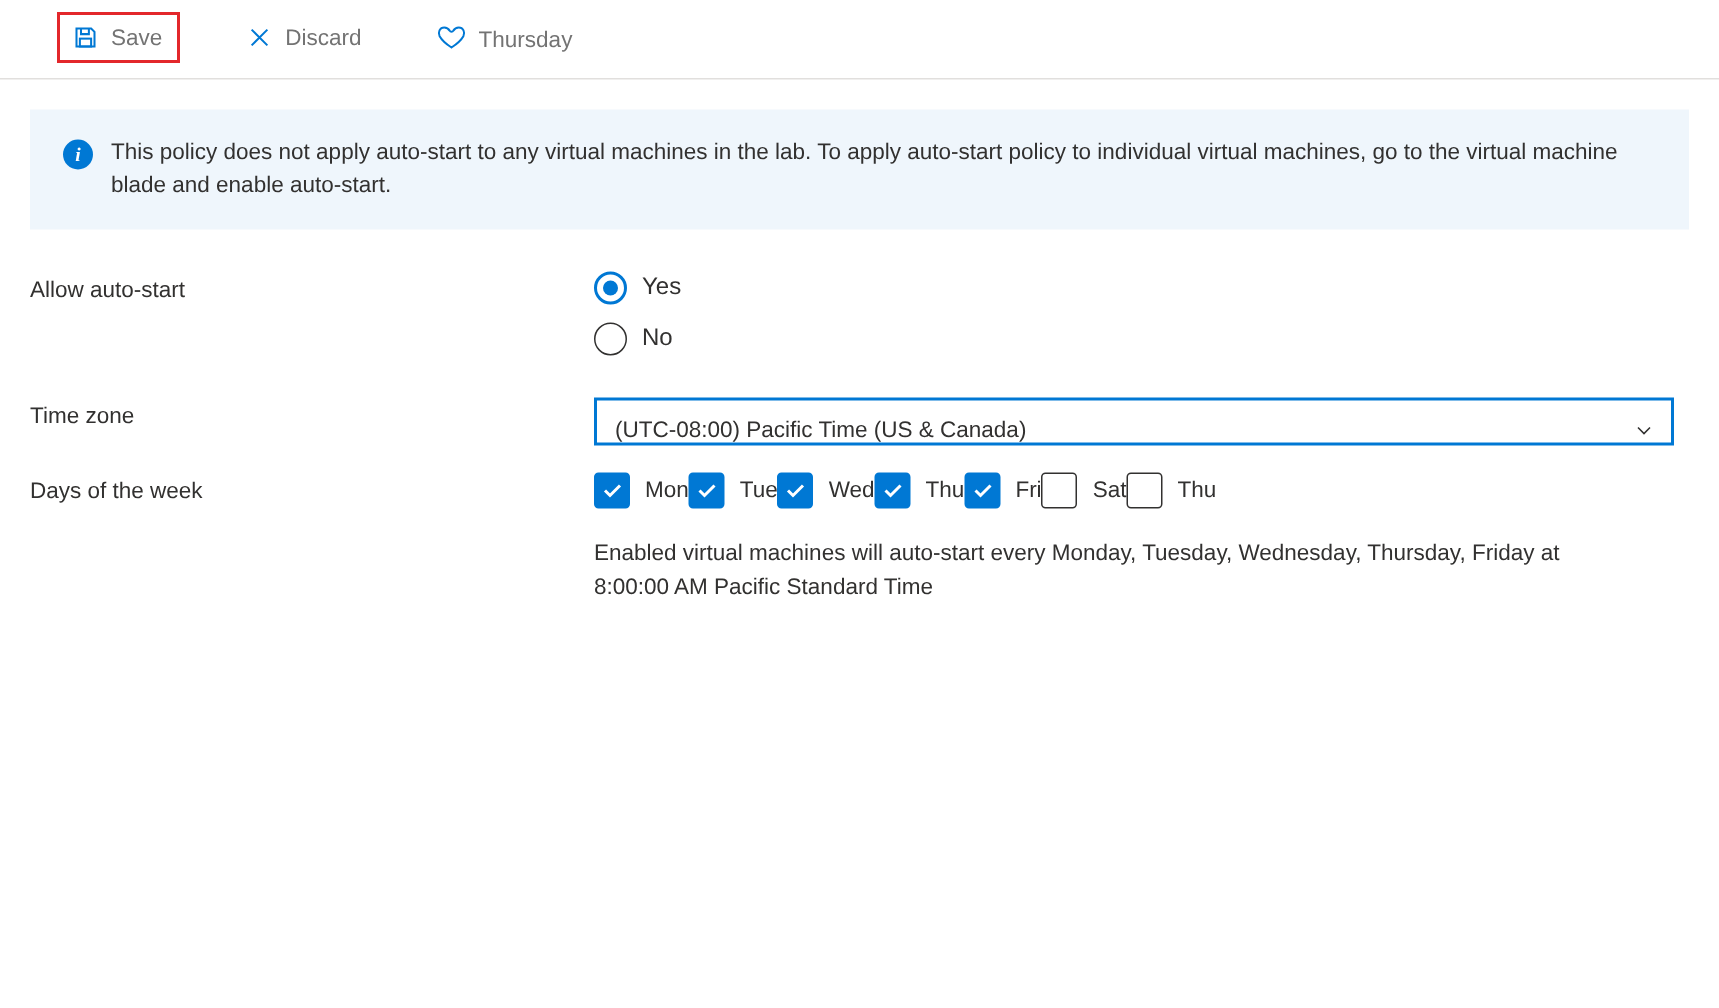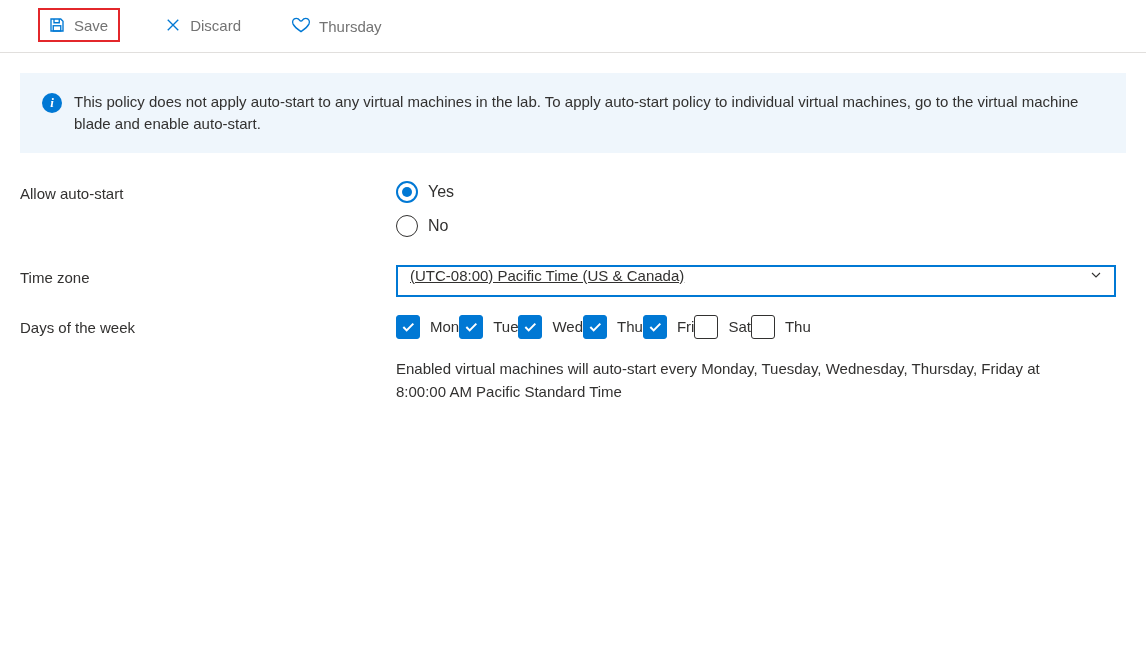--- a/index.html
+++ b/index.html
@@ -94,26 +94,25 @@
     padding: 4px 10px;
     font-size: 15px;
     font-family: inherit;
     color: #323130;
   }
   .select-wrap {
     width: 720px;
     height: 32px;
     border: 2px solid #0078d4;
     display: flex;
-    align-items: flex-start;
+    align-items: flex-end;
     justify-content: space-between;
     padding: 0 10px 0 12px;
     font-size: 15px;
     cursor: pointer;
-    text-decoration: underline;
   }
   .chevron { display: inline-flex; }
   .days-row {
     display: flex;
     align-items: center;
   }
   .day-item {
     display: inline-flex; align-items: center; gap: 10px;
     font-size: 15px; cursor: pointer;
   }

